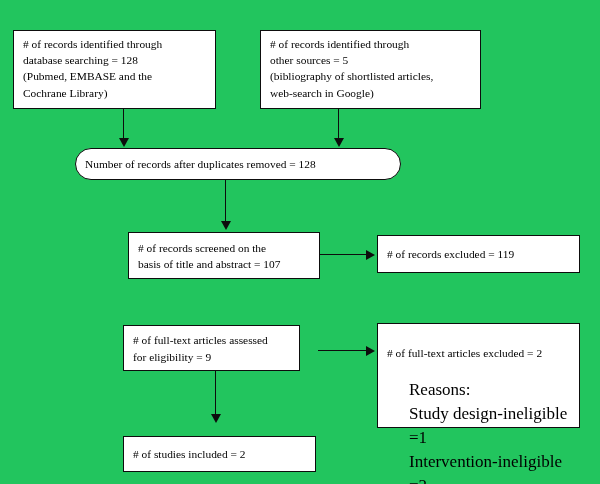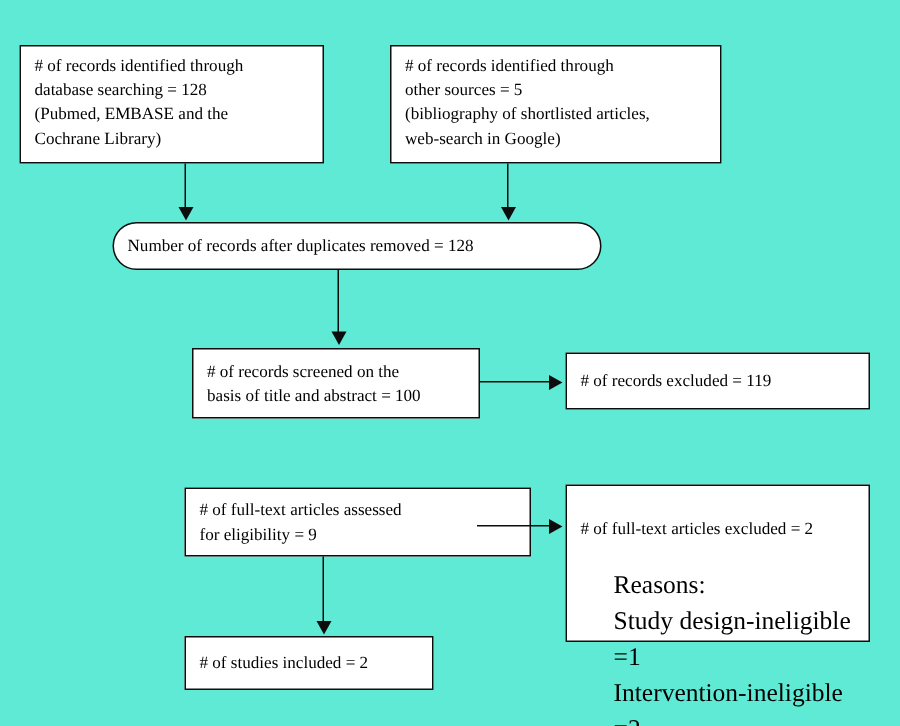--- a/index.html
+++ b/index.html
@@ -5,21 +5,21 @@
 <style>
   html, body {
     margin: 0;
     padding: 0;
     background: #ffffff;
   }
   #canvas {
     position: relative;
     width: 600px;
     height: 484px;
-    background: #5eead4;
+    background: #22c55e;
     overflow: hidden;
     font-family: "Liberation Serif", "DejaVu Serif", serif;
   }
   .box {
     position: absolute;
     box-sizing: border-box;
     border: 1px solid #0d0d0d;
     background: #ffffff;
     color: #000000;
     font-size: 11.4px;
@@ -86,40 +86,40 @@
 
   <div class="v-line" style="left:338px; top:109px; height:31px;"></div>
   <div class="arrow-down" style="left:334px; top:138px;"></div>
 
   <div class="box center-v" style="left:75px; top:148px; width:326px; height:32px;border-radius:16px;">Number of records after duplicates removed = 128</div>
 
   <div class="v-line" style="left:225px; top:180px; height:43px;"></div>
   <div class="arrow-down" style="left:221px; top:221px;"></div>
 
   <div class="box center-v" style="left:128px; top:232px; width:192px; height:47px;"># of records screened on the
-basis of title and abstract = 100</div>
+basis of title and abstract = 107</div>
 
   <div class="box center-v" style="left:377px; top:235px; width:203px; height:38px;"># of records excluded = 119</div>
 
   <div class="h-line" style="left:320px; top:254px; width:48px;"></div>
   <div class="arrow-right" style="left:366px; top:250px;"></div>
 
-  <div class="box center-v" style="left:123px; top:325px; width:231px; height:46px;"># of full-text articles assessed
+  <div class="box center-v" style="left:123px; top:325px; width:177px; height:46px;"># of full-text articles assessed
 for eligibility = 9</div>
 
   <div class="box" style="left:377px; top:323px; width:203px; height:105px;">
     <div># of full-text articles excluded = 2</div>
     <div class="reasons">Reasons:
 Study design-ineligible =1
 Intervention-ineligible =2
 Comparison-ineligible = 1
 Outcome-ineligible=3</div>
   </div>
 
   <div class="h-line" style="left:318px; top:350px; width:50px;"></div>
   <div class="arrow-right" style="left:366px; top:346px;"></div>
 
   <div class="v-line" style="left:215px; top:371px; height:45px;"></div>
   <div class="arrow-down" style="left:211px; top:414px;"></div>
 
-  <div class="box center-v" style="left:123px; top:424px; width:166px; height:36px;"># of studies included = 2</div>
+  <div class="box center-v" style="left:123px; top:436px; width:193px; height:36px;"># of studies included = 2</div>
 
 </div>
 
 </body></html>

